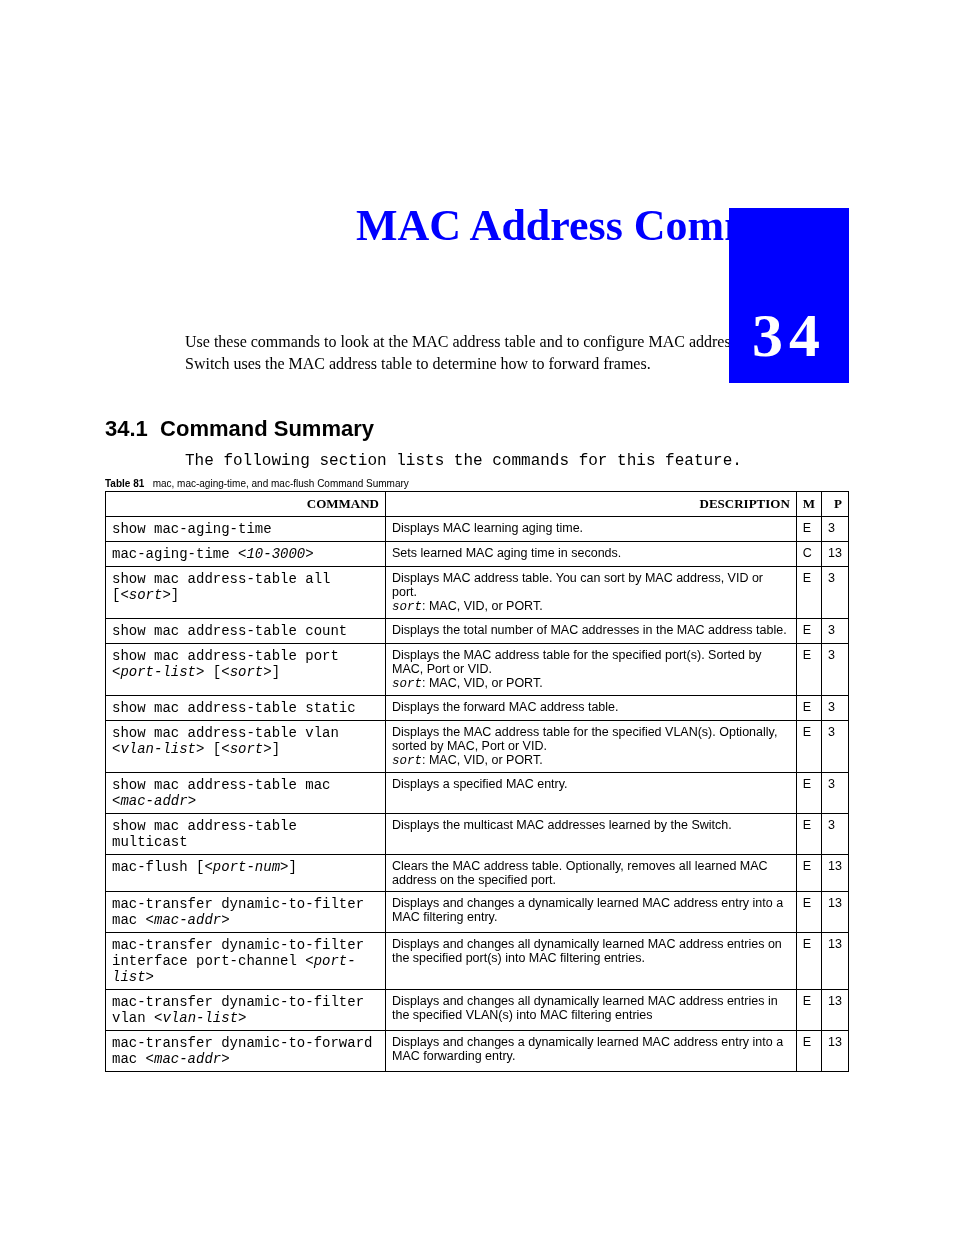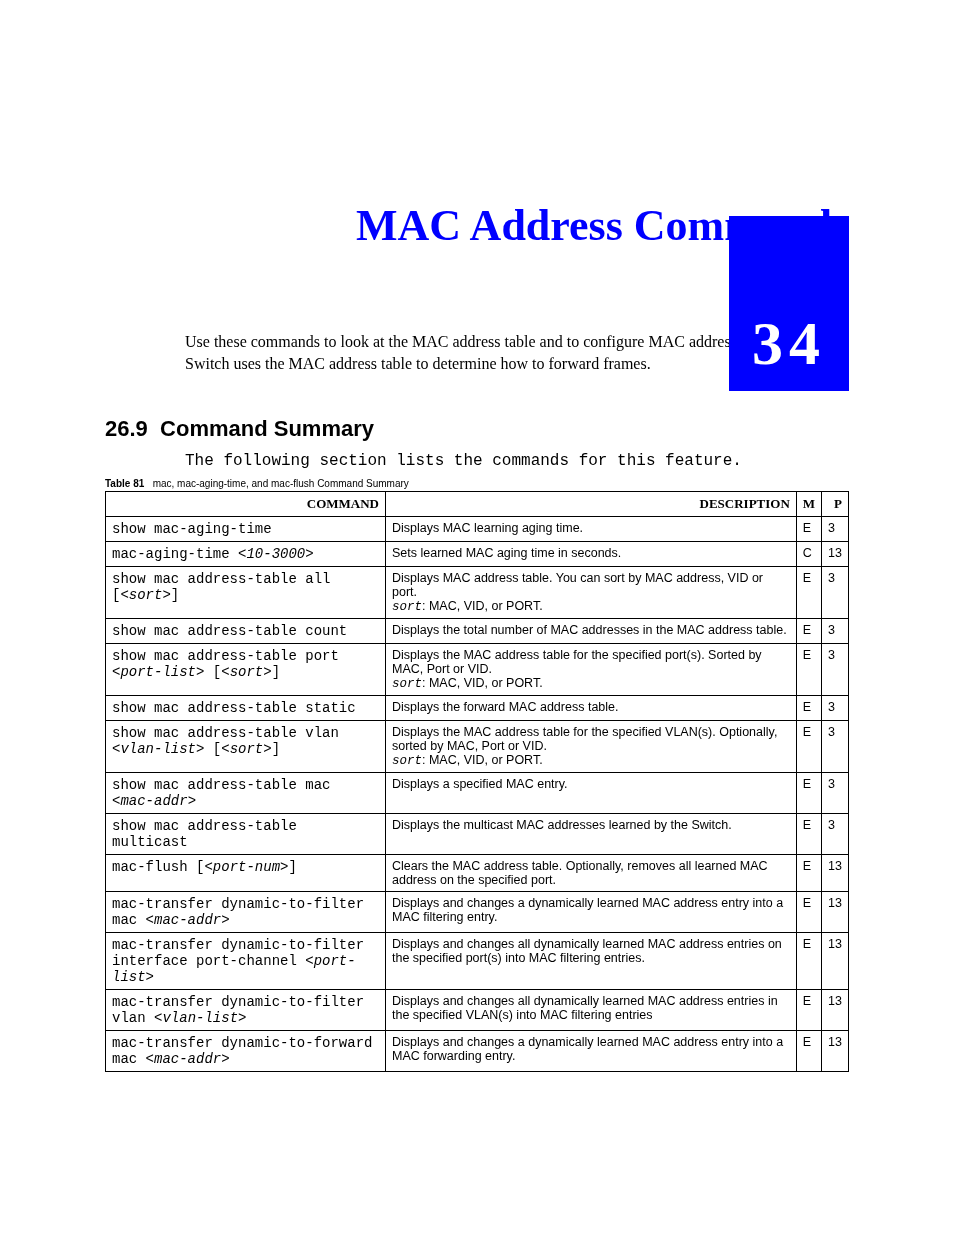--- a/index.html
+++ b/index.html
@@ -13,21 +13,21 @@
   .page {
     width: 954px;
     height: 1235px;
     position: relative;
     box-sizing: border-box;
     padding: 0 105px 0 105px;
   }
   .chapter-box {
     position: absolute;
     right: 105px;
-    top: 16px;
+    top: 8px;
     width: 120px;
     height: 175px;
     background: #0000ff;
     color: #fff;
     font-family: "Times New Roman", Times, serif;
     font-weight: bold;
     font-size: 62px;
     display: flex;
     align-items: flex-end;
     justify-content: center;
@@ -104,21 +104,21 @@
 <body>
 
 <div class="page">
   <div class="chapter-box">34</div>
 
   <div class="title">MAC Address Commands</div>
 
   <div class="intro">Use these commands to look at the MAC address table and to configure MAC address learning. The Switch uses the MAC address table to determine how to forward frames.</div>
 
   <div class="section-heading">
-    <span>26.9</span>&nbsp;&nbsp;<span>Command Summary</span>
+    <span>34.1</span>&nbsp;&nbsp;<span>Command Summary</span>
   </div>
 
   <div class="section-intro">The following section lists the commands for this feature.</div>
 
   <div class="table-caption">
     <span class="label">Table 81</span>&nbsp;&nbsp;&nbsp;<span>mac, mac-aging-time, and mac-flush Command Summary</span>
   </div>
 
   <table class="cmd">
     <colgroup>

